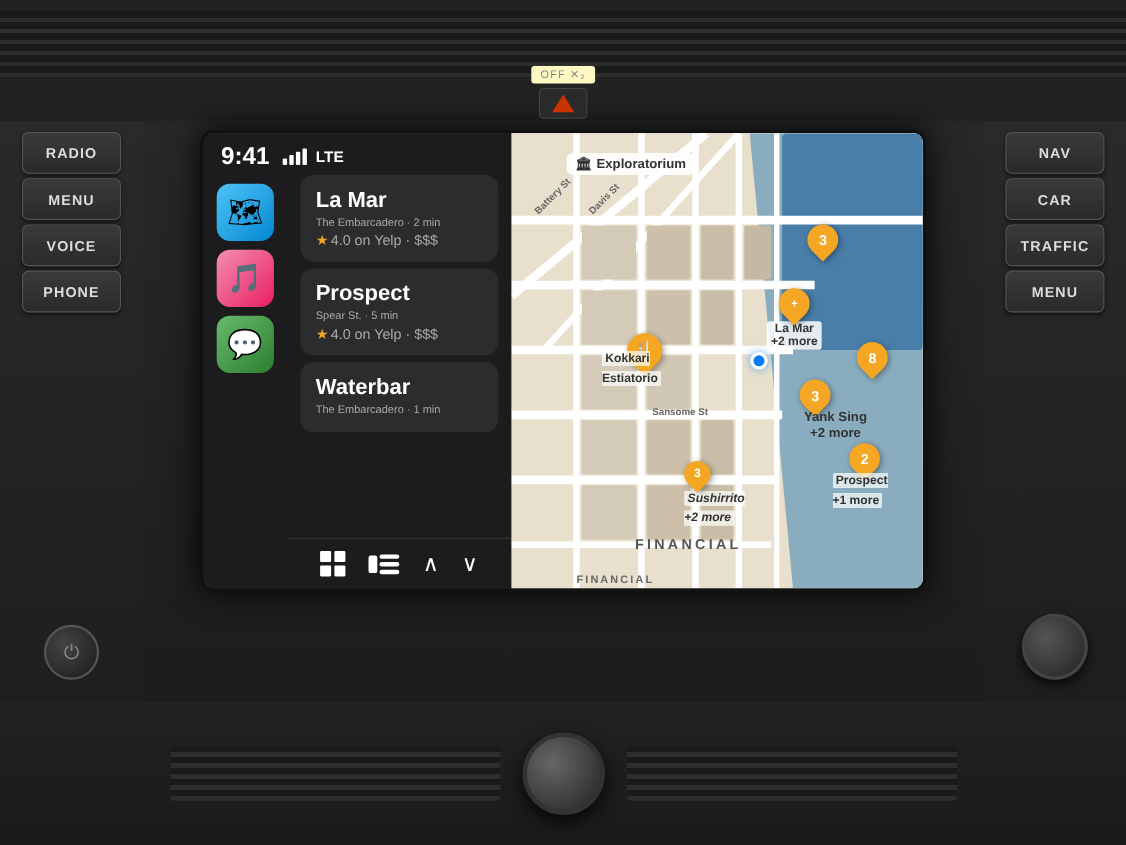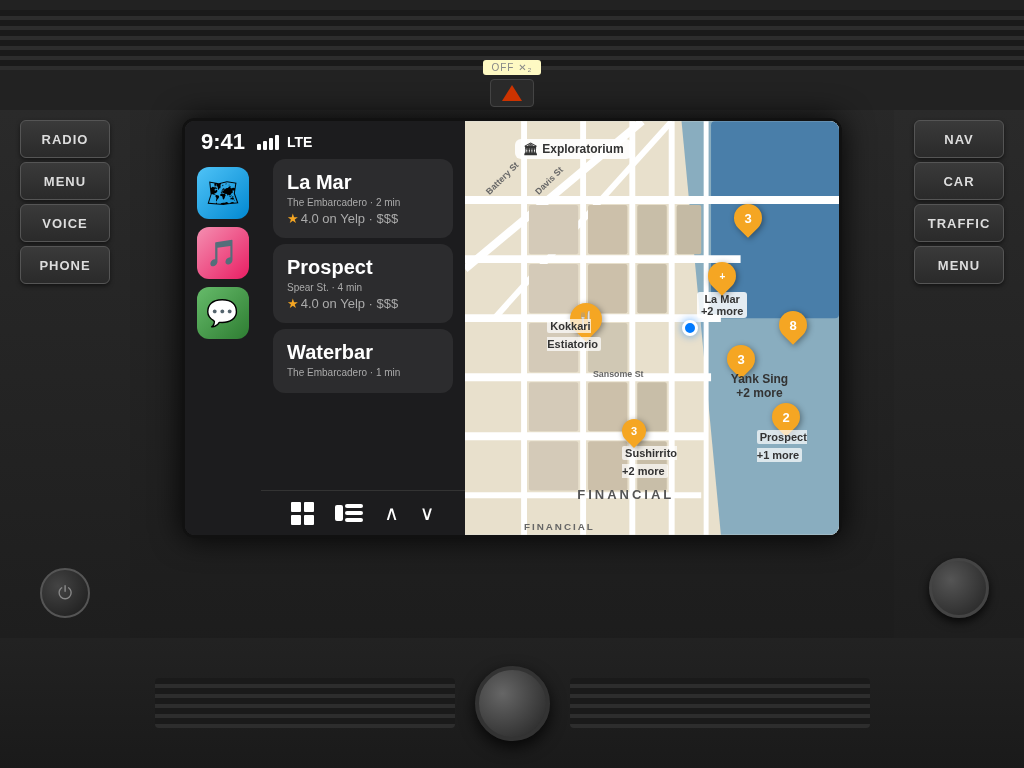--- a/index.html
+++ b/index.html
@@ -495,21 +495,21 @@
             <div style="flex:1; display:flex; flex-direction:column;">
 
               <div class="restaurant-list">
                 <div class="restaurant-item">
                   <div class="restaurant-name">La Mar</div>
                   <div class="restaurant-details">The Embarcadero · 2 min</div>
                   <div class="restaurant-rating"><span class="star">★</span><span>4.0 on Yelp · $$$</span></div>
                 </div>
                 <div class="restaurant-item">
                   <div class="restaurant-name">Prospect</div>
-                  <div class="restaurant-details">Spear St. · 4 min</div>
+                  <div class="restaurant-details">Spear St. · 5 min</div>
                   <div class="restaurant-rating"><span class="star">★</span><span>4.0 on Yelp · $$$</span></div>
                 </div>
                 <div class="restaurant-item">
                   <div class="restaurant-name">Waterbar</div>
                   <div class="restaurant-details">The Embarcadero · 1 min</div>
                 </div>
               </div>
 
               <div class="bottom-nav">
                 <div class="grid-icon">
@@ -632,21 +632,21 @@
           </div>
 
           <div style="position:absolute; top:47%; left:22%;">
             <span style="font-size:11px;font-weight:600;color:#333;background:rgba(255,255,255,0.7);padding:1px 3px;border-radius:2px;">Kokkari<br>Estiatorio</span>
           </div>
 
           <div style="position:absolute; top:72%; left:42%;">
             <div class="pin-circle" style="width:24px;height:24px;">
                 <span class="pin-number" style="font-size:11px;">3</span>
               </div>
-            <span style="font-size:11px;font-weight:600;color:#333;background:rgba(255,255,255,0.7);padding:1px 3px;border-radius:2px;">Sushirrito<br>+2 more</span>
+            <span style="font-size:11px;font-weight:600;color:#333;background:rgba(255,255,255,0.7);padding:1px 3px;border-radius:2px;font-style:italic;">Sushirrito<br>+2 more</span>
           </div>
 
           <div style="position:absolute; top:74%; left:78%;">
             <span style="font-size:11px;font-weight:600;color:#333;background:rgba(255,255,255,0.7);padding:1px 3px;border-radius:2px;">Prospect<br>+1 more</span>
           </div>
 
           <div style="position:absolute; bottom:8%; left:30%; color:#555; font-size:13px; font-weight:700; letter-spacing:3px;">FINANCIAL</div>
         </div>
 
       </div>

